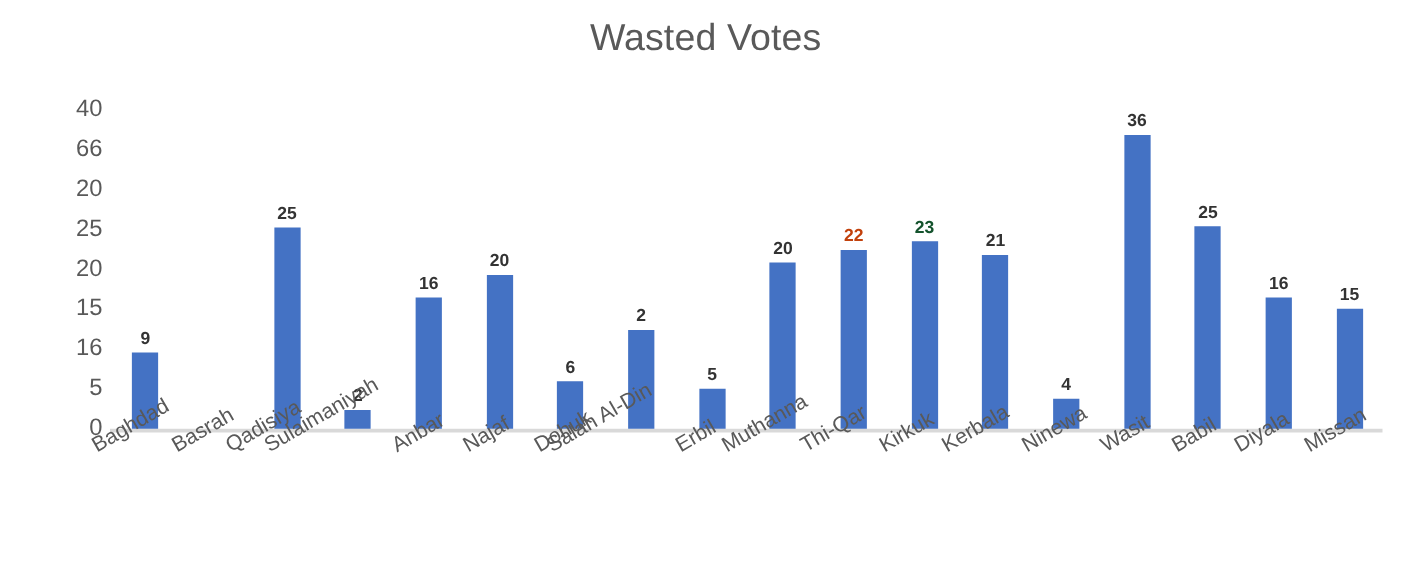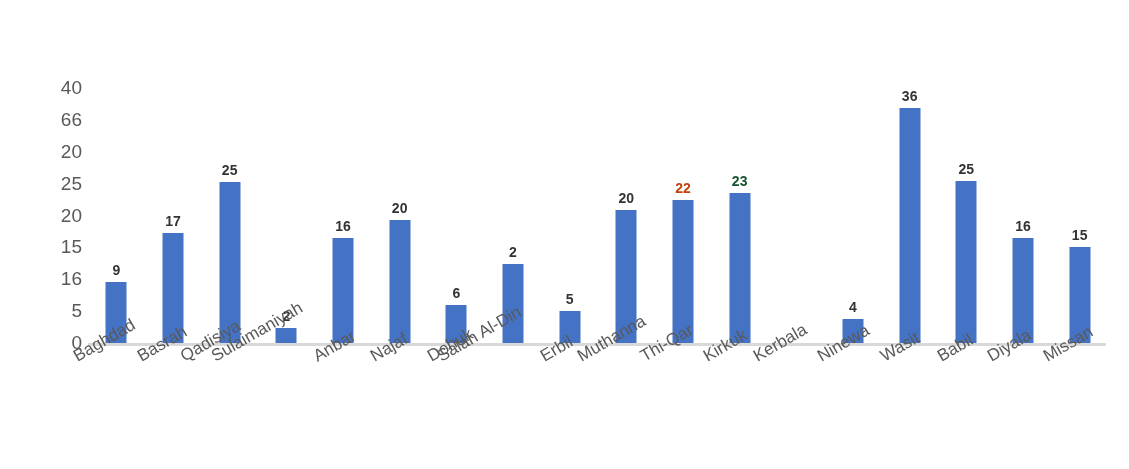--- a/index.html
+++ b/index.html
@@ -109,44 +109,41 @@
     white-space: nowrap;
     transform-origin: left top;
     transform: rotate(-30deg);
   }
 </style>
 </head>
 <body>
 
 <div id="chart-root">
 
+  <div class="chart-title">Wasted Votes</div>
 
   <div class="y-ticks-wrap" id="y-ticks">
       <div class="y-tick" style="top: 88px;">40</div>
       <div class="y-tick" style="top: 119.875px;">66</div>
       <div class="y-tick" style="top: 151.75px;">20</div>
       <div class="y-tick" style="top: 183.625px;">25</div>
       <div class="y-tick" style="top: 215.5px;">20</div>
       <div class="y-tick" style="top: 247.375px;">15</div>
       <div class="y-tick" style="top: 279.25px;">16</div>
       <div class="y-tick" style="top: 311.125px;">5</div>
       <div class="y-tick" style="top: 343px;">0</div>
     </div>
 
   <div class="axis-baseline"></div>
 
   <div class="bars-layer" id="bars-layer" style="height: 263px;">
       <div class="bar-slot" style="left: 0px; width: 56.6667px;">
         <div class="bar" style="height: 60.5625px; background: rgb(68, 114, 196);"></div>
         <div class="bar-value" style="color: rgb(51, 51, 51); bottom: 64.5625px;">9</div>
       </div>
-      <div class="bar-slot" style="left: 56.6667px; width: 56.6667px;">
-        <div class="bar" style="height: 110.287px; background: rgb(68, 114, 196);"></div>
-        <div class="bar-value" style="color: rgb(51, 51, 51); bottom: 114.287px;">17</div>
-      </div>
       <div class="bar-slot" style="left: 113.333px; width: 56.6667px;">
         <div class="bar" style="height: 160.65px; background: rgb(68, 114, 196);"></div>
         <div class="bar-value" style="color: rgb(51, 51, 51); bottom: 164.65px;">25</div>
       </div>
       <div class="bar-slot" style="left: 170px; width: 56.6667px;">
         <div class="bar" style="height: 15.3px; background: rgb(68, 114, 196);"></div>
         <div class="bar-value" style="color: rgb(51, 51, 51); bottom: 19.3px;">2</div>
       </div>
       <div class="bar-slot" style="left: 226.667px; width: 56.6667px;">
         <div class="bar" style="height: 104.55px; background: rgb(68, 114, 196);"></div>
@@ -172,20 +169,24 @@
         <div class="bar" style="height: 132.6px; background: rgb(68, 114, 196);"></div>
         <div class="bar-value" style="color: rgb(51, 51, 51); bottom: 136.6px;">20</div>
       </div>
       <div class="bar-slot" style="left: 566.667px; width: 56.6667px;">
         <div class="bar" style="height: 143.438px; background: rgb(68, 114, 196);"></div>
         <div class="bar-value" style="color: #c2410c; bottom: 147.438px;">22</div>
       </div>
       <div class="bar-slot" style="left: 623.333px; width: 56.6667px;">
         <div class="bar" style="height: 150.45px; background: rgb(68, 114, 196);"></div>
         <div class="bar-value" style="color: #14532d; bottom: 154.45px;">23</div>
+      </div>
+      <div class="bar-slot" style="left: 680px; width: 56.6667px;">
+        <div class="bar" style="height: 138.975px; background: rgb(68, 114, 196);"></div>
+        <div class="bar-value" style="color: rgb(51, 51, 51); bottom: 142.975px;">21</div>
       </div>
       <div class="bar-slot" style="left: 736.667px; width: 56.6667px;">
         <div class="bar" style="height: 23.5875px; background: rgb(68, 114, 196);"></div>
         <div class="bar-value" style="color: rgb(51, 51, 51); bottom: 27.5875px;">4</div>
       </div>
       <div class="bar-slot" style="left: 793.333px; width: 56.6667px;">
         <div class="bar" style="height: 234.6px; background: rgb(68, 114, 196);"></div>
         <div class="bar-value" style="color: rgb(51, 51, 51); bottom: 238.6px;">36</div>
       </div>
       <div class="bar-slot" style="left: 850px; width: 56.6667px;">

